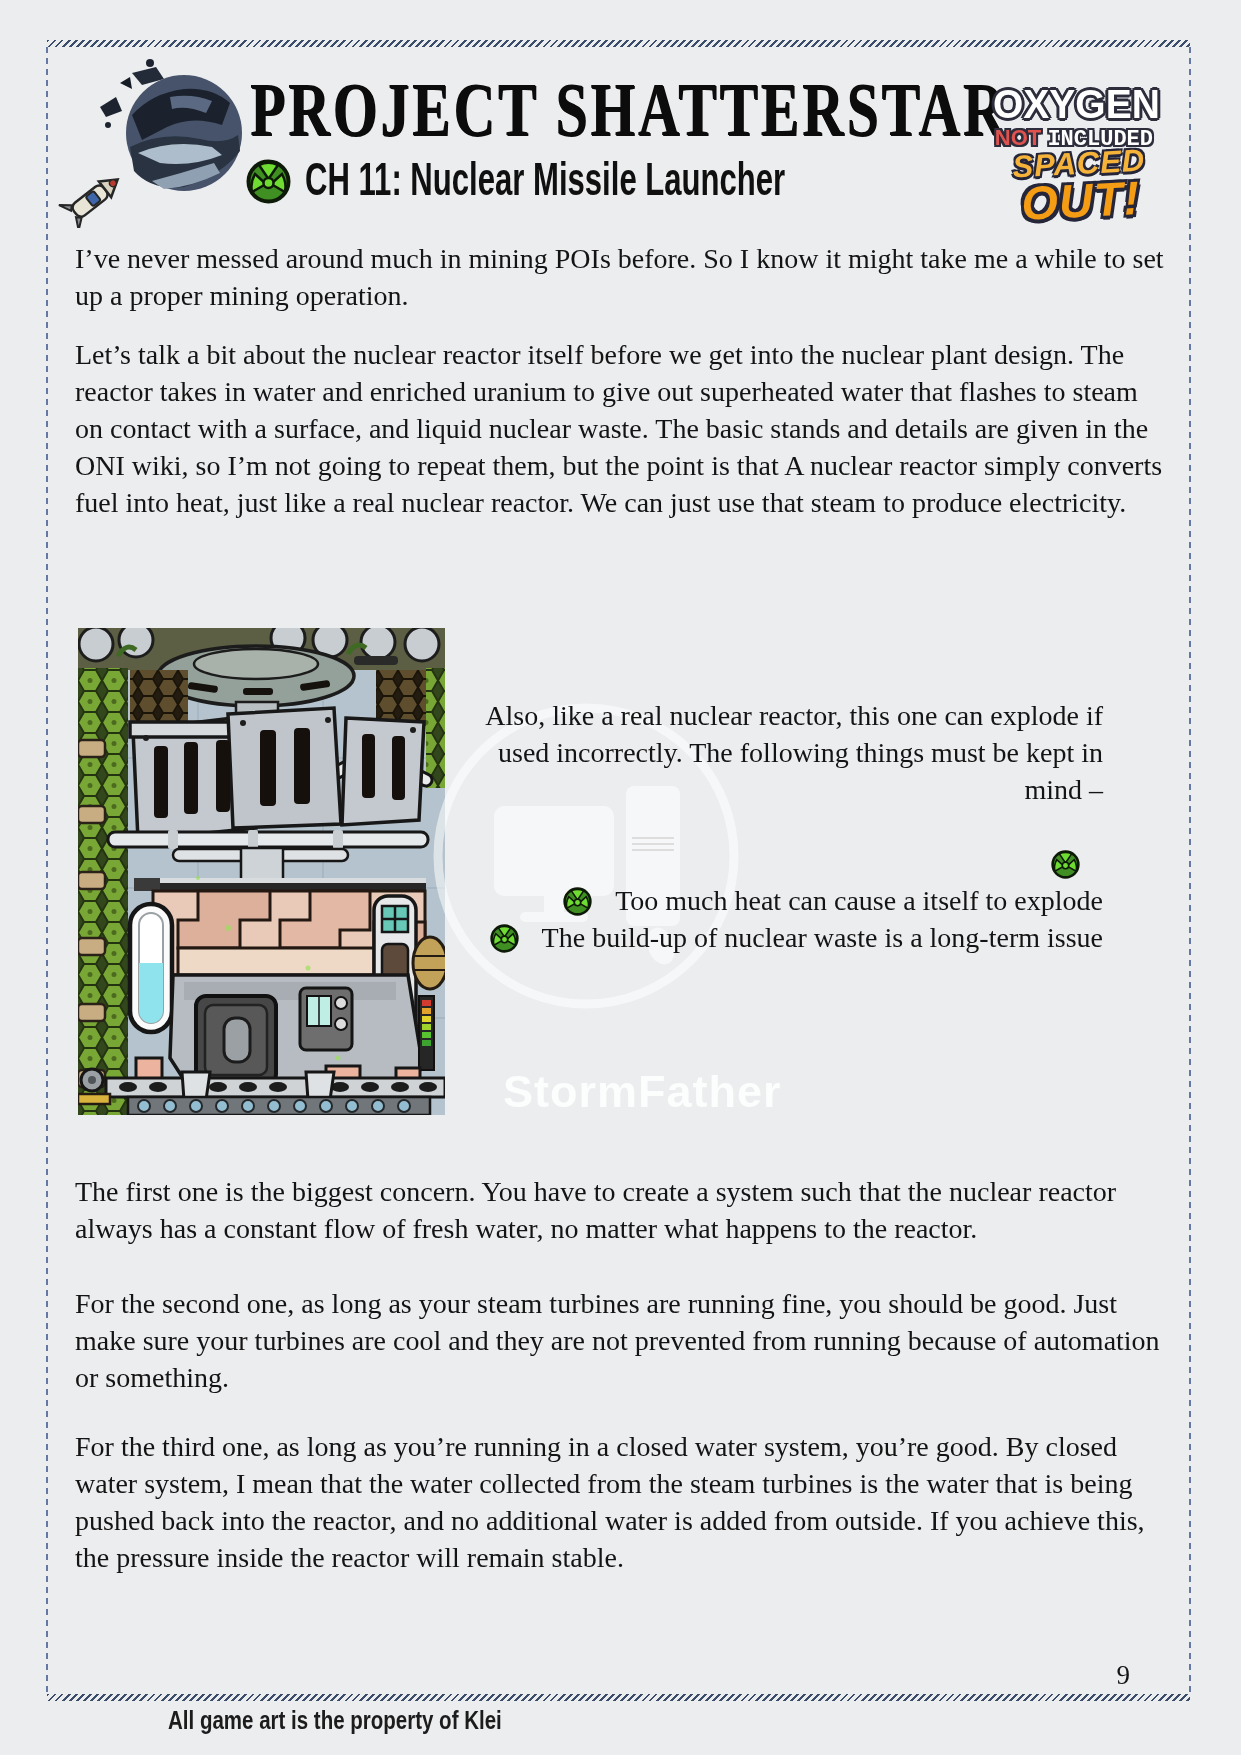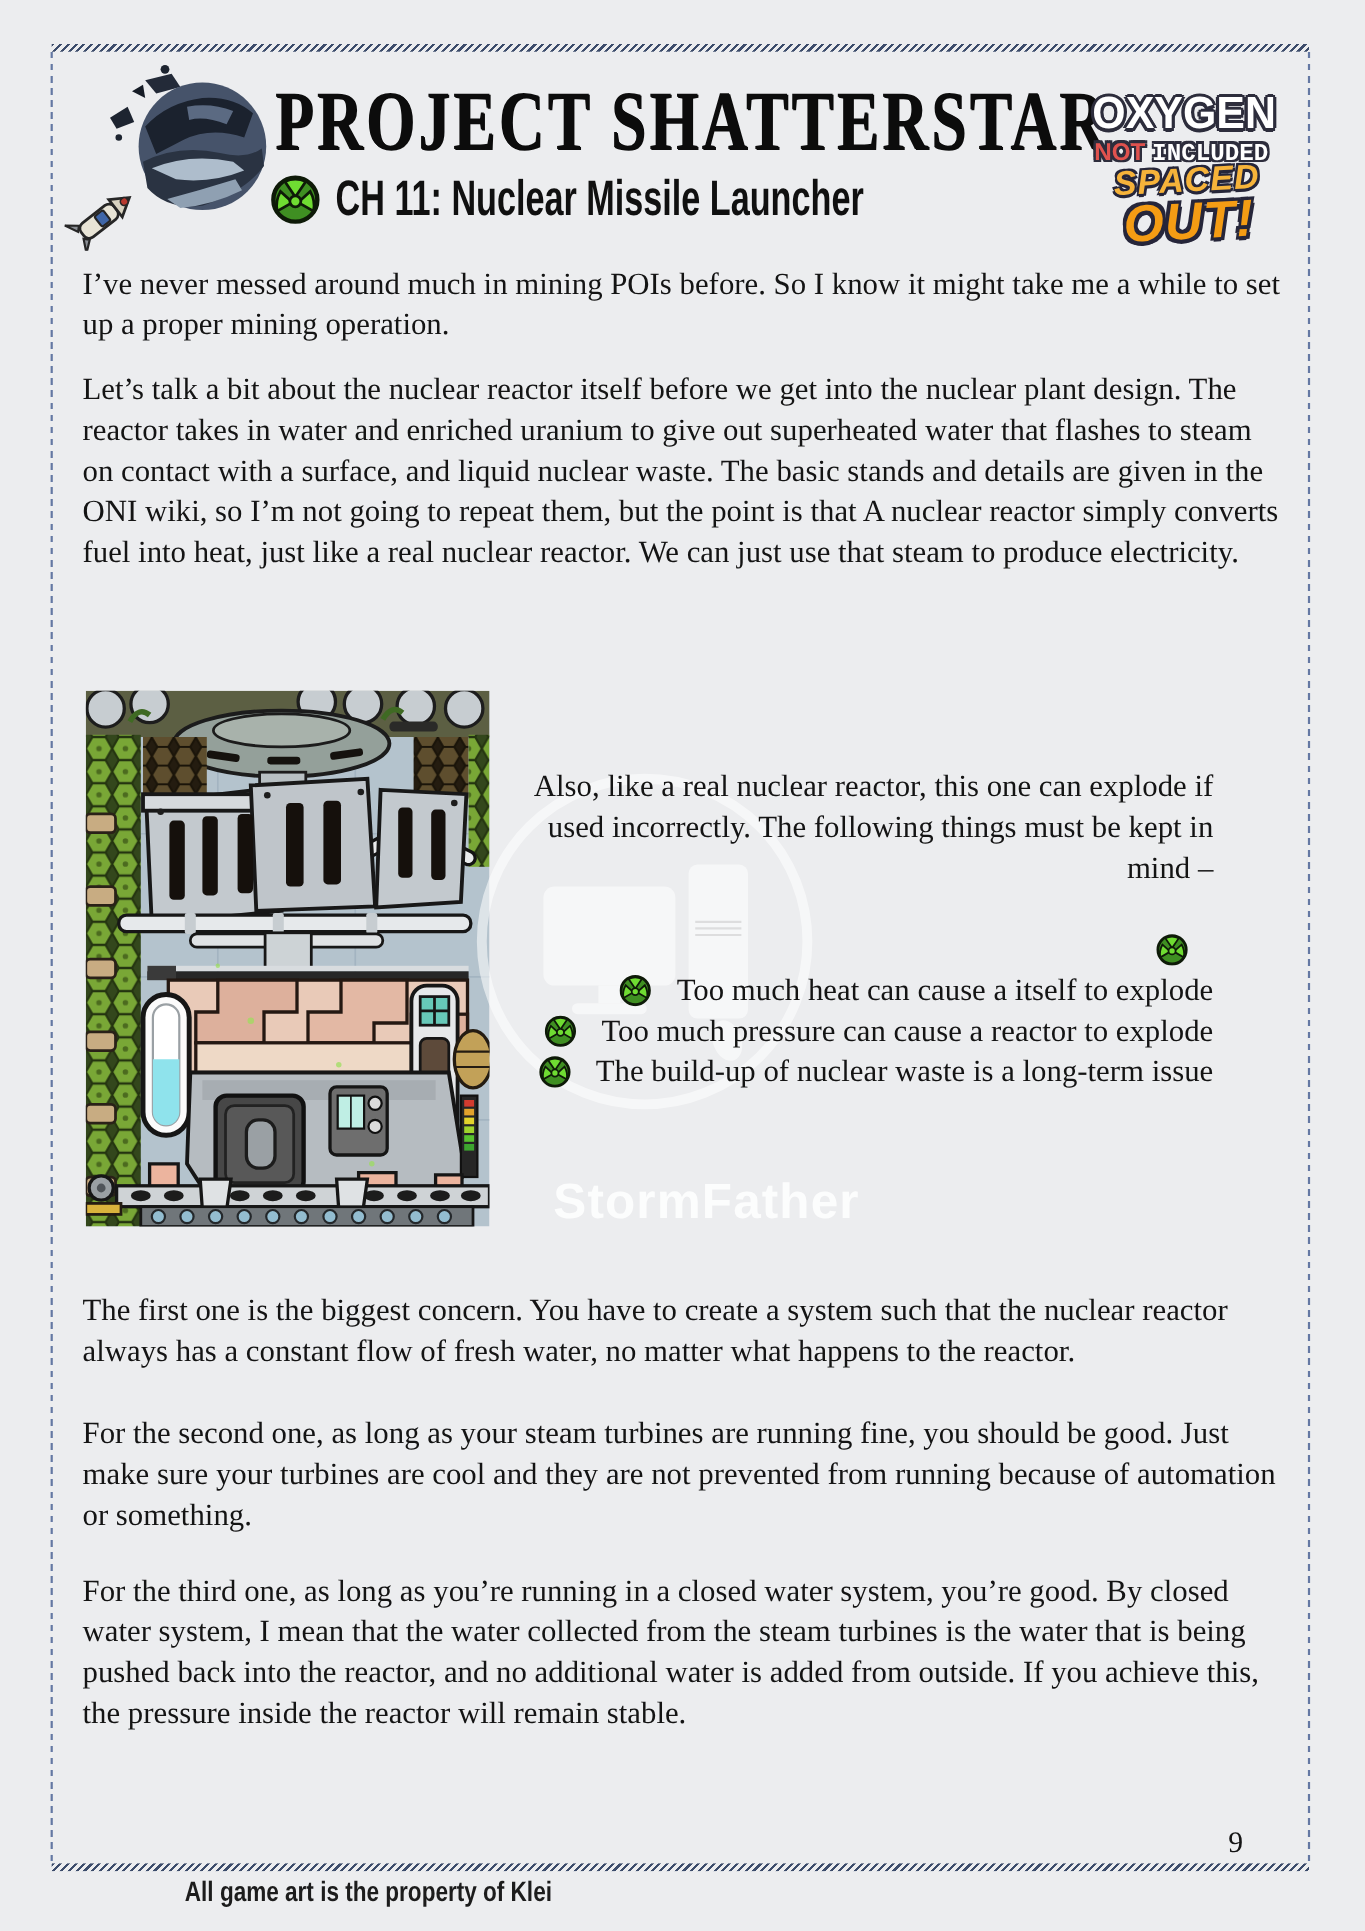--- a/index.html
+++ b/index.html
@@ -381,29 +381,20 @@
         </g>
       </svg><span>Too much heat can cause a itself to explode</span></div>
   <div class="bullet-row"><svg class="bullet-icon" viewBox="0 0 45 45">
         <circle cx="22.5" cy="22.5" r="20" fill="#3f8f22" stroke="#0e1a08" stroke-width="4"></circle>
         <g fill="#6fdc32" stroke="#0e1a08" stroke-width="2.5">
           <path d="M22.5,20 L13,6 Q22.5,1.5 32,6 Z"></path>
           <path d="M20,25 L6,33 Q4,24 9,15 Z"></path>
           <path d="M25,25 L39,33 Q41,24 36,15 Z"></path>
           <circle cx="22.5" cy="24" r="5"></circle>
         </g>
-      </svg><span>Too much pressure can cause a reactor to explode</span></div>
-  <div class="bullet-row"><svg class="bullet-icon" viewBox="0 0 45 45">
-        <circle cx="22.5" cy="22.5" r="20" fill="#3f8f22" stroke="#0e1a08" stroke-width="4"></circle>
-        <g fill="#6fdc32" stroke="#0e1a08" stroke-width="2.5">
-          <path d="M22.5,20 L13,6 Q22.5,1.5 32,6 Z"></path>
-          <path d="M20,25 L6,33 Q4,24 9,15 Z"></path>
-          <path d="M25,25 L39,33 Q41,24 36,15 Z"></path>
-          <circle cx="22.5" cy="24" r="5"></circle>
-        </g>
       </svg><span>The build-up of nuclear waste is a long-term issue</span></div>
 </div>
 
 <div class="abs para" style="top:1173px">The first one is the biggest concern. You have to create a system such that the nuclear reactor always has a constant flow of fresh water, no matter what happens to the reactor.</div>
 <div class="abs para" style="top:1285px">For the second one, as long as your steam turbines are running fine, you should be good. Just make sure your turbines are cool and they are not prevented from running because of automation or something.</div>
 <div class="abs para" style="top:1428px">For the third one, as long as you’re running in a closed water system, you’re good. By closed water system, I mean that the water collected from the steam turbines is the water that is being pushed back into the reactor, and no additional water is added from outside. If you achieve this, the pressure inside the reactor will remain stable.</div>
 
 <div class="abs page-number">9</div>
 <div class="abs footer-note">All game art is the property of Klei</div>
 

